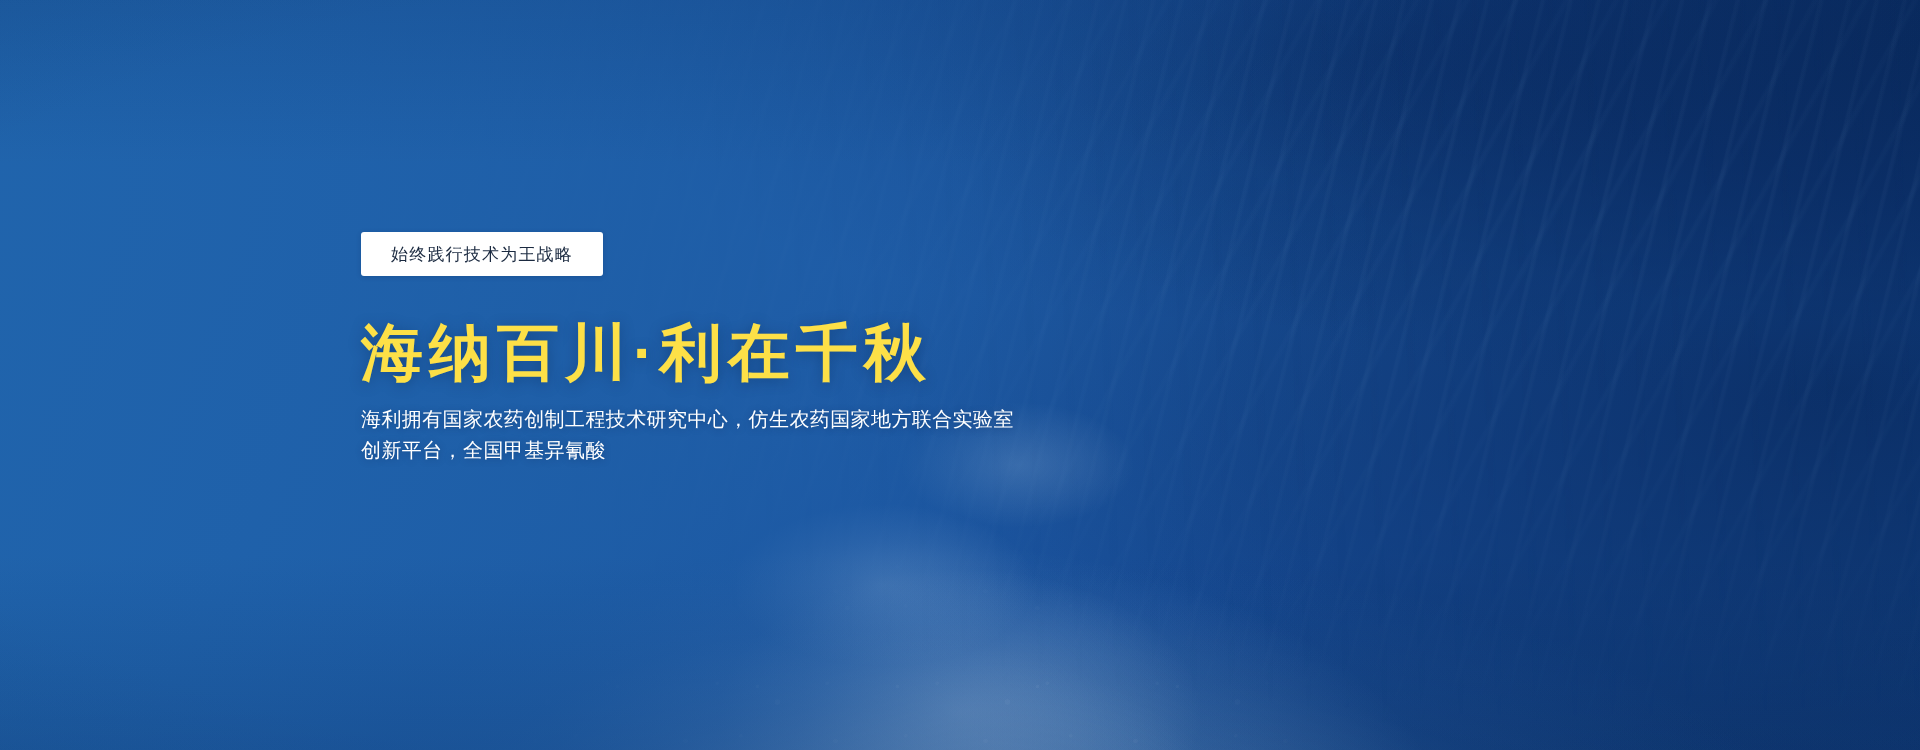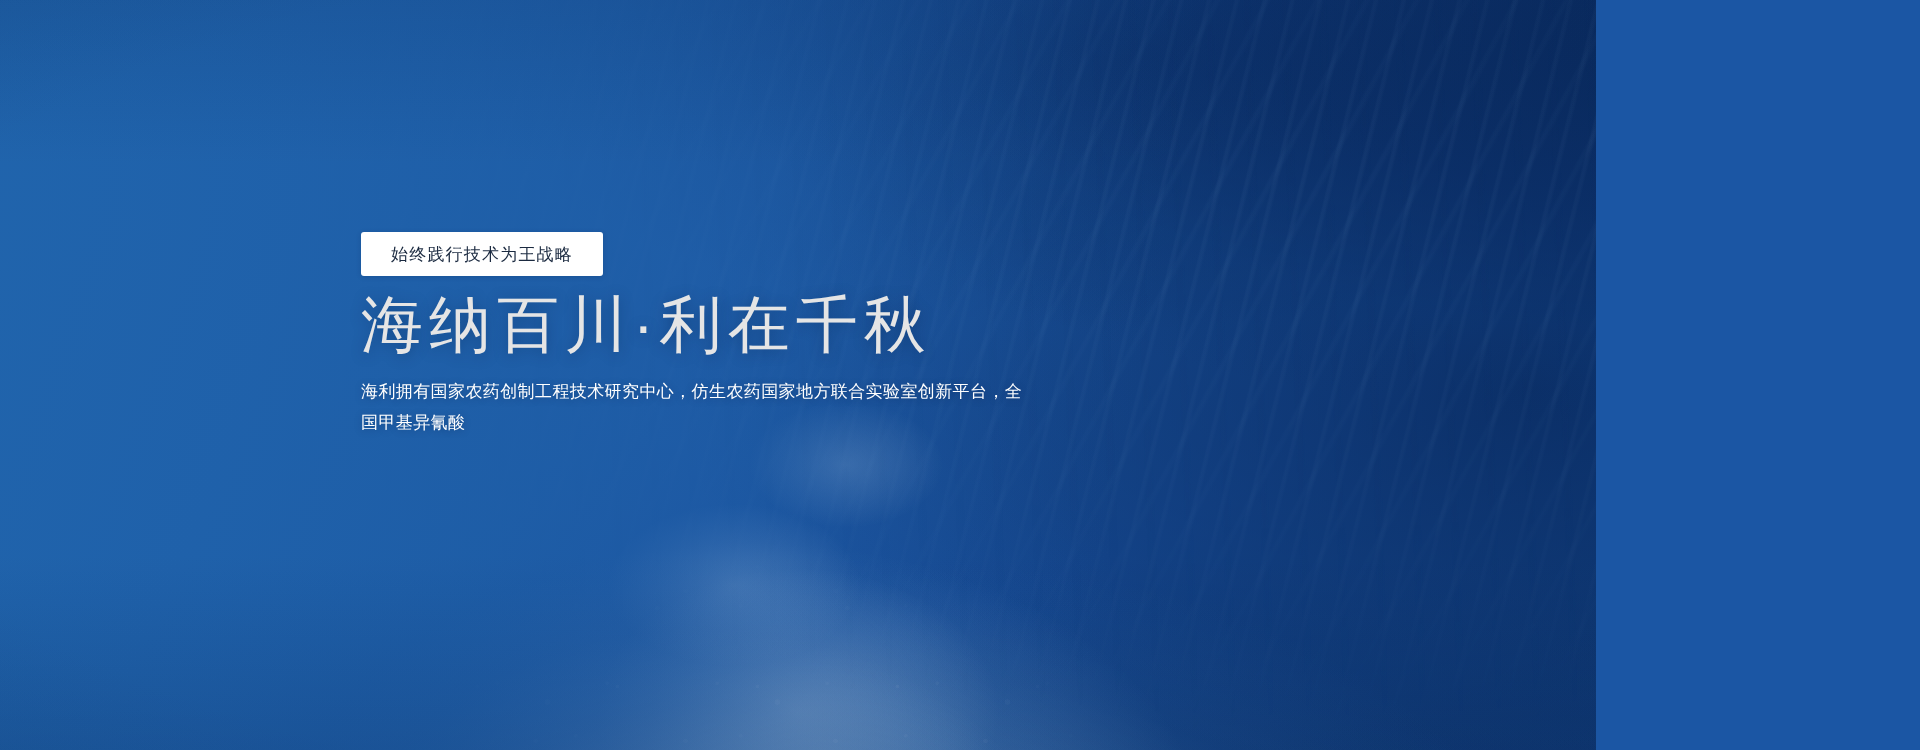--- a/index.html
+++ b/index.html
@@ -6,21 +6,21 @@
   * { margin:0; padding:0; box-sizing:border-box; }
   html, body {
     width:1920px; height:750px;
     overflow:hidden;
     background:#1b56a4;
     font-family:"Liberation Sans","DejaVu Sans",sans-serif;
   }
 
   .banner {
     position:relative;
-    width:1596px; height:750px;
+    width:1920px; height:750px;
     overflow:hidden;
     background:#1d5aa8;
   }
 
   
   .bg-layer { position:absolute; inset:0; }
 
   
   .bg-base {
     background:
@@ -140,35 +140,35 @@
     border-radius:3px;
     color:#1b2a40;
     font-size:17px;
     letter-spacing:1.2px;
     line-height:1;
     white-space:nowrap;
     box-shadow:0 1px 5px rgba(5,28,66,.18);
   }
 
   .headline {
-    margin-top:16px;
-    color:#e5e5e5;
+    margin-top:44px;
+    color:#fde047;
     font-size:62px;
-    font-weight:normal;
+    font-weight:bold;
     letter-spacing:6px;
     line-height:1.06;
     white-space:nowrap;
     text-shadow:0 2px 14px rgba(6,30,70,.34);
   }
 
   .desc {
     margin-top:18px;
     width:666px;
     color:#ffffff;
-    font-size:17px;
+    font-size:20px;
     line-height:31px;
     letter-spacing:.4px;
     text-shadow:0 1px 7px rgba(6,30,70,.34);
   }
   .desc-line { display:block; }
 </style>
 </head>
 <body>
 
 <div class="banner">

